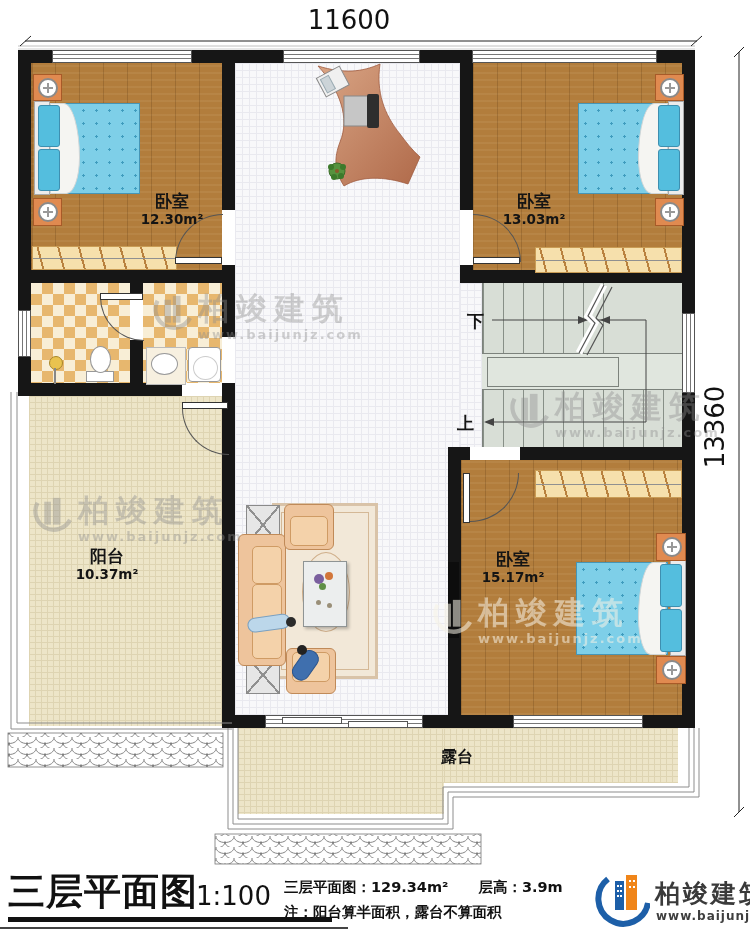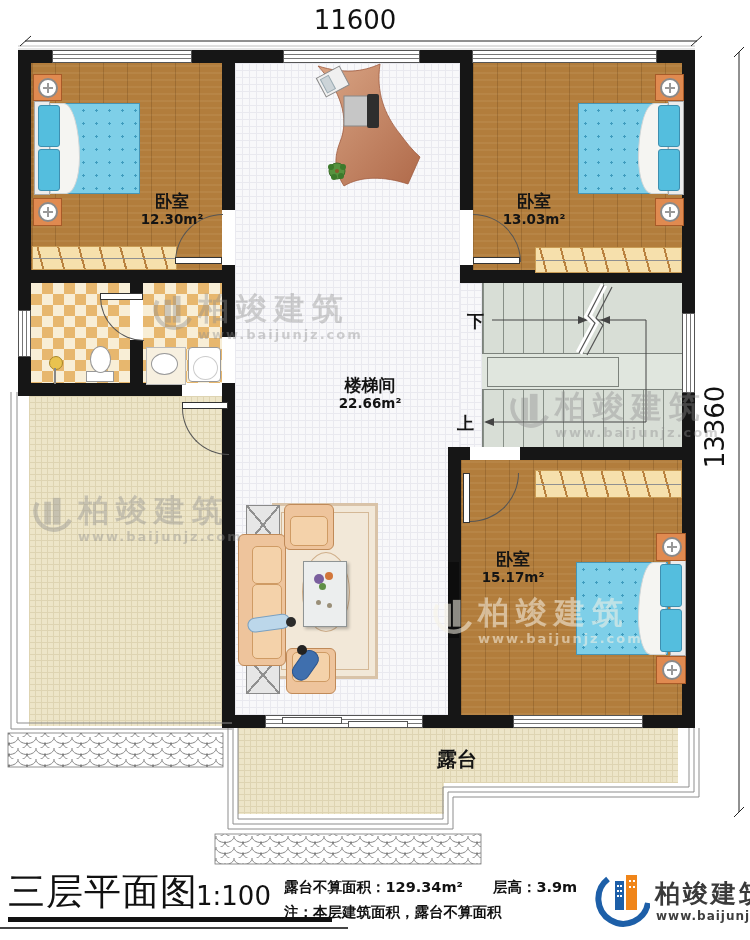--- a/index.html
+++ b/index.html
@@ -81,35 +81,35 @@
   .dimtxt{font-size:26px;color:#111;z-index:2;text-align:center}
   
   .wm{display:flex;align-items:center;gap:6px;z-index:7;color:#8e8e8e;opacity:.40;pointer-events:none;white-space:nowrap}
   .wm .b{font-size:31px;font-weight:bold;letter-spacing:7px}
   .wm .u{font-size:13px;font-weight:bold;letter-spacing:2px;margin-top:-3px}
   .wm.light{color:#f7f3e6;opacity:.55}
   
   .overlay{position:absolute;left:0;top:0;z-index:5;pointer-events:none}
   
   .footer{position:absolute;left:0;top:865px;width:750px;height:75px;background:#fff;z-index:10}
-  .f-title{position:absolute;left:8px;top:2px;font-size:37px;font-weight:normal;letter-spacing:1px}
+  .f-title{position:absolute;left:8px;top:2px;font-size:37px;font-weight:bold;letter-spacing:1px}
   .f-ul1{position:absolute;left:8px;top:52px;width:324px;height:5px;background:#111}
   .f-ul2{position:absolute;left:0;top:62px;width:348px;height:2px;background:#444}
   .f-scale{position:absolute;left:196px;top:16px;font-size:26px}
   .f-info{position:absolute;left:284px;top:10px;font-size:14.5px;font-weight:600;line-height:25px;white-space:nowrap}
   .f-info .gap{display:inline-block;width:30px}
   .f-brandtxt{position:absolute;left:655px;top:12px;font-size:25px;font-weight:bold;letter-spacing:3px;color:#3a3a3a;white-space:nowrap}
   .f-url{position:absolute;left:656px;top:44px;font-size:12px;font-weight:bold;letter-spacing:1px;color:#3f3f3f;white-space:nowrap}
 </style>
 </head>
 <body>
 
 <div class="scene">
 
-  <div class="abs dimtxt" style="left:290px;top:5px;width:130px">11600</div>
+  <div class="abs dimtxt" style="left:284px;top:5px;width:130px">11600</div>
   <div class="abs dimtxt" style="left:660px;top:412px;width:110px;transform:rotate(-90deg)">13360</div>
 
   <div class="abs gridfloor" style="left:235px;top:63px;width:225px;height:652px"></div>
   <div class="abs gridfloor" style="left:460px;top:283px;width:222px;height:164px"></div>
   <div class="abs wood" style="left:31px;top:63px;width:191px;height:207px"></div>
   <div class="abs wood" style="left:473px;top:63px;width:209px;height:207px"></div>
   <div class="abs wood" style="left:461px;top:460px;width:221px;height:255px"></div>
   <div class="abs checker" style="left:31px;top:283px;width:99px;height:100px"></div>
   <div class="abs checker" style="left:143px;top:283px;width:79px;height:100px"></div>
   <div class="abs beige" style="left:29px;top:396px;width:193px;height:330px"></div>
@@ -309,30 +309,30 @@
   </svg>
 
   <div class="abs rlabel" style="left:128px;top:192px;width:88px">
     <div class="rname">卧室</div>
     <div class="rarea">12.30m²</div>
   </div>
   <div class="abs rlabel" style="left:490px;top:192px;width:88px">
     <div class="rname">卧室</div>
     <div class="rarea">13.03m²</div>
   </div>
-  <div class="abs rlabel" style="left:320px;top:376px;width:100px">
-    <div class="rname">楼梯间</div>
-    <div class="rarea">22.66m²</div>
+  <div class="abs rlabel" style="left:63px;top:547px;width:88px">
+    <div class="rname">阳台</div>
+    <div class="rarea">10.37m²</div>
   </div>
   <div class="abs rlabel" style="left:468px;top:550px;width:90px">
     <div class="rname">卧室</div>
     <div class="rarea">15.17m²</div>
   </div>
   <div class="abs rlabel" style="left:412px;top:748px;width:90px">
-    <div class="rname" style="font-size:20px">露台</div>
+    <div class="rname" style="font-size:16px">露台</div>
   </div>
 
   <div class="abs wm" style="left:148px;top:288px">
     <svg width="44" height="46" viewBox="0 0 46 46">
         <path d="M10,8 A19,19 0 1 0 44,26" fill="none" stroke="currentColor" stroke-width="4.5"></path>
         <rect x="17" y="7" width="7" height="24" fill="currentColor"></rect>
         <rect x="26" y="3" width="8" height="28" fill="currentColor"></rect>
       </svg>
     <div>
         <div class="b">柏竣建筑</div>
@@ -372,22 +372,22 @@
         <div class="u">www.baijunjz.com</div>
       </div>
   </div>
 
   <div class="footer">
     <div class="f-title">三层平面图</div>
     <div class="f-ul1"></div>
     <div class="f-ul2"></div>
     <div class="f-scale">1:100</div>
     <div class="f-info">
-      <div><span>露台不算面积：129.34m²</span><span class="gap"></span><span>层高：3.9m</span></div>
-      <div>注：本层建筑面积，露台不算面积</div>
+      <div><span>三层平面图：129.34m²</span><span class="gap"></span><span>层高：3.9m</span></div>
+      <div>注：阳台算半面积，露台不算面积</div>
     </div>
     <svg class="abs" style="left:594px;top:4px" width="56" height="60" viewBox="0 0 56 60">
       <path d="M14,10 A25,25 0 1 0 54,34" fill="none" stroke="#1d5fa8" stroke-width="6"></path>
       <rect x="21" y="12" width="9" height="29" fill="#1d5fa8"></rect>
       <rect x="32" y="6" width="11" height="35" fill="#f08519"></rect>
       <rect x="23" y="16" width="2" height="2" fill="#fff"></rect>
         <rect x="26" y="16" width="2" height="2" fill="#fff"></rect>
       <rect x="23" y="21" width="2" height="2" fill="#fff"></rect>
         <rect x="26" y="21" width="2" height="2" fill="#fff"></rect>
       <rect x="23" y="26" width="2" height="2" fill="#fff"></rect>

